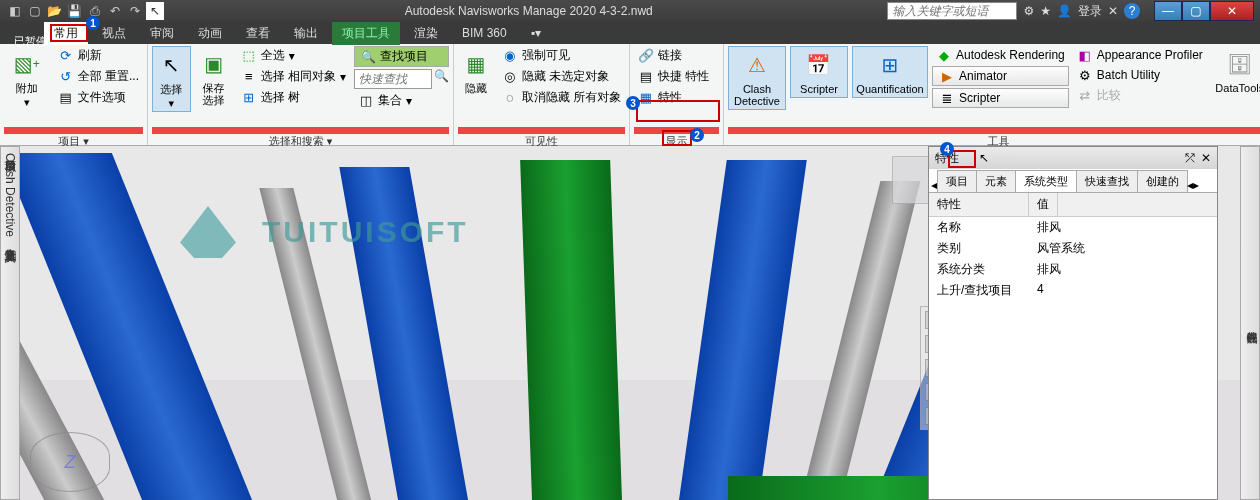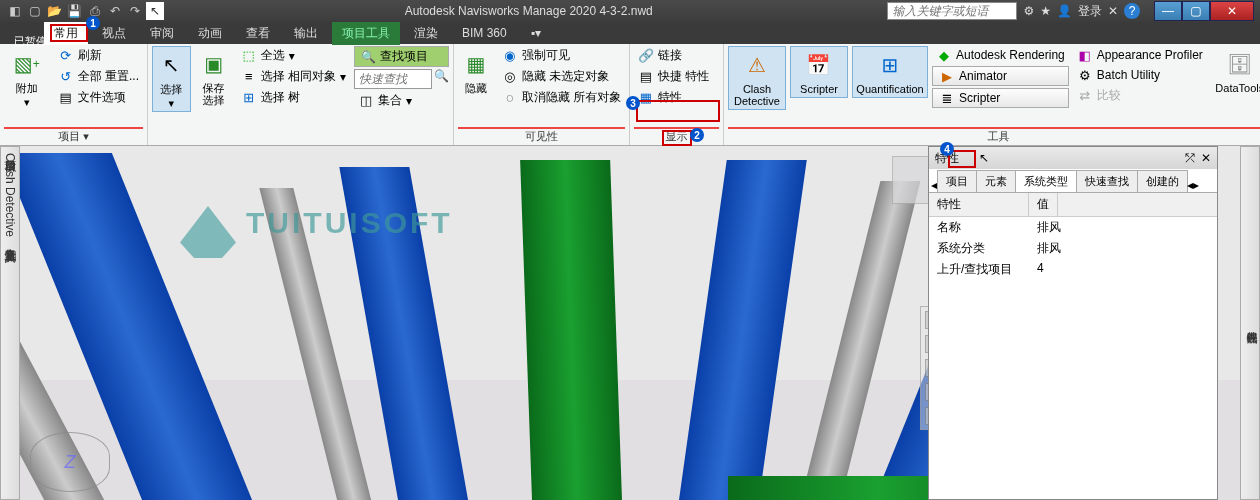--- a/index.html
+++ b/index.html
@@ -17,21 +17,21 @@
 
 .tabstrip{height:22px;background:#3a3a3a;display:flex;align-items:center;padding-left:44px;gap:4px}
 .rtab{padding:3px 10px;color:#ddd;cursor:pointer}
 .rtab.active{background:#fff;color:#111}
 .rtab.ctx{background:#2a7a3a;color:#86efac}
 .pause{position:absolute;left:14px;top:34px;color:#fff;font-size:11px}
 
 .ribbon{height:102px;background:#f4f5f5;display:flex;border-bottom:1px solid #aaa}
 .panel{border-right:1px solid #ccc;display:flex;flex-direction:column;padding:2px 4px 0}
 .panel-body{flex:1;display:flex;gap:4px;align-items:flex-start}
-.panel-label{height:18px;text-align:center;font-size:11px;color:#333;border-top:2px solid #ef4444}
+.panel-label{height:18px;text-align:center;font-size:11px;color:#333;border-top:7px solid #ef4444}
 .big-btn{width:46px;display:flex;flex-direction:column;align-items:center;padding:2px;gap:2px;cursor:pointer}
 .big-btn.sel{background:#cfe3f2;border:1px solid #7bb1d8}
 .big-btn.lg{width:58px}
 .big-btn .bicon{width:32px;height:32px;display:flex;align-items:center;justify-content:center;font-size:20px}
 .big-btn span{font-size:11px;text-align:center;line-height:1.1;white-space:normal}
 .stk{display:flex;flex-direction:column;gap:2px}
 .row-item{display:flex;align-items:center;gap:4px;padding:1px 4px;cursor:pointer;white-space:nowrap}
 .row-item .sicon{width:16px;height:16px;display:inline-flex;align-items:center;justify-content:center;font-size:13px}
 .ribbon-input{height:20px;border:1px solid #999;padding:0 4px;font-style:italic;color:#888;background:#fff}
 .btn-box{border:1px solid #aaa;background:linear-gradient(#fdfdfd,#e8e8e8);padding:1px 6px;display:flex;align-items:center;gap:4px}
@@ -53,21 +53,21 @@
 .prop-hdr div{padding:3px 8px;border-right:1px solid #ccc}
 .prow{display:flex;padding:2px 8px}
 .prow .k{width:100px}
 
 .scene{position:absolute;inset:0;perspective:700px;perspective-origin:50% 30%}
 .floor{position:absolute;left:-20%;top:66%;width:140%;height:50%;background:#e2dfe2}
 .beam{position:absolute;bottom:0;transform-origin:bottom center}
 .beam.blue{background:linear-gradient(90deg,#0a3fa8,#2a6ad0,#0a3fa8)}
 .beam.green{background:linear-gradient(90deg,#0a6a1a,#1aa030,#0a6a1a)}
 .beam.grey{background:linear-gradient(90deg,#888,#ccc,#888)}
-.wm{position:absolute;left:160px;top:60px;display:flex;align-items:flex-start;gap:10px;opacity:.65}
+.wm{position:absolute;left:160px;top:60px;display:flex;align-items:center;gap:26px;opacity:.65}
 .wm .logo{width:56px;height:52px;background:#4aa0a0;clip-path:polygon(50% 0,100% 70%,75% 100%,25% 100%,0 70%);position:relative}
 .wm .t1{font-size:30px;font-weight:bold;color:#3f9999;letter-spacing:3px}
 .wm .t2{font-size:16px;color:#cc8a3a}
 .hud-compass{position:absolute;left:10px;bottom:8px;width:80px;height:60px;border:1px solid #888;border-radius:50%/40%;color:#6a6aff;display:flex;align-items:center;justify-content:center;font-size:18px;font-style:italic;opacity:.7}
 .hud-cube{position:absolute;right:300px;top:10px;width:48px;height:48px;background:#d8d8dc;border:1px solid #aaa;opacity:.7}
 .navbar-r{position:absolute;right:294px;top:160px;width:26px;background:rgba(230,230,230,.6);border:1px solid #aaa;display:flex;flex-direction:column;gap:6px;padding:4px;opacity:.8}
 .navbar-r div{width:18px;height:18px;background:#ccc;border:1px solid #999}
 </style>
 </head>
 <body>
@@ -178,20 +178,21 @@
             <input class="ribbon-input" style="width: 78px;" placeholder="快速查找">
             <span class="sicon">🔍</span>
           </div>
         <div class="row-item">
             <span class="sicon">◫</span>
             <span>集合</span>
             <span>▾</span>
           </div>
       </div>
     </div>
+    <div class="panel-label">选择和搜索 ▾</div>
   </div>
 
   <div class="panel" style="width:176px">
     <div class="panel-body">
       <div class="big-btn">
         <div class="bicon" style="color:#2a8a2a">▦</div>
         <span>隐藏</span>
       </div>
       <div class="stk">
         <div class="row-item">
@@ -340,20 +341,24 @@
       <div class="prop-grid">
         <div class="prop-hdr">
           <div style="width:100px">特性</div>
           <div>值</div>
         </div>
         <div class="prow">
             <div class="k">名称</div>
             <div>排风</div>
           </div>
         <div class="prow">
+            <div class="k">类别</div>
+            <div>风管系统</div>
+          </div>
+        <div class="prow">
             <div class="k">系统分类</div>
             <div>排风</div>
           </div>
         <div class="prow">
             <div class="k">上升/查找项目</div>
             <div>4</div>
           </div>
       </div>
     </div>
   </div>

